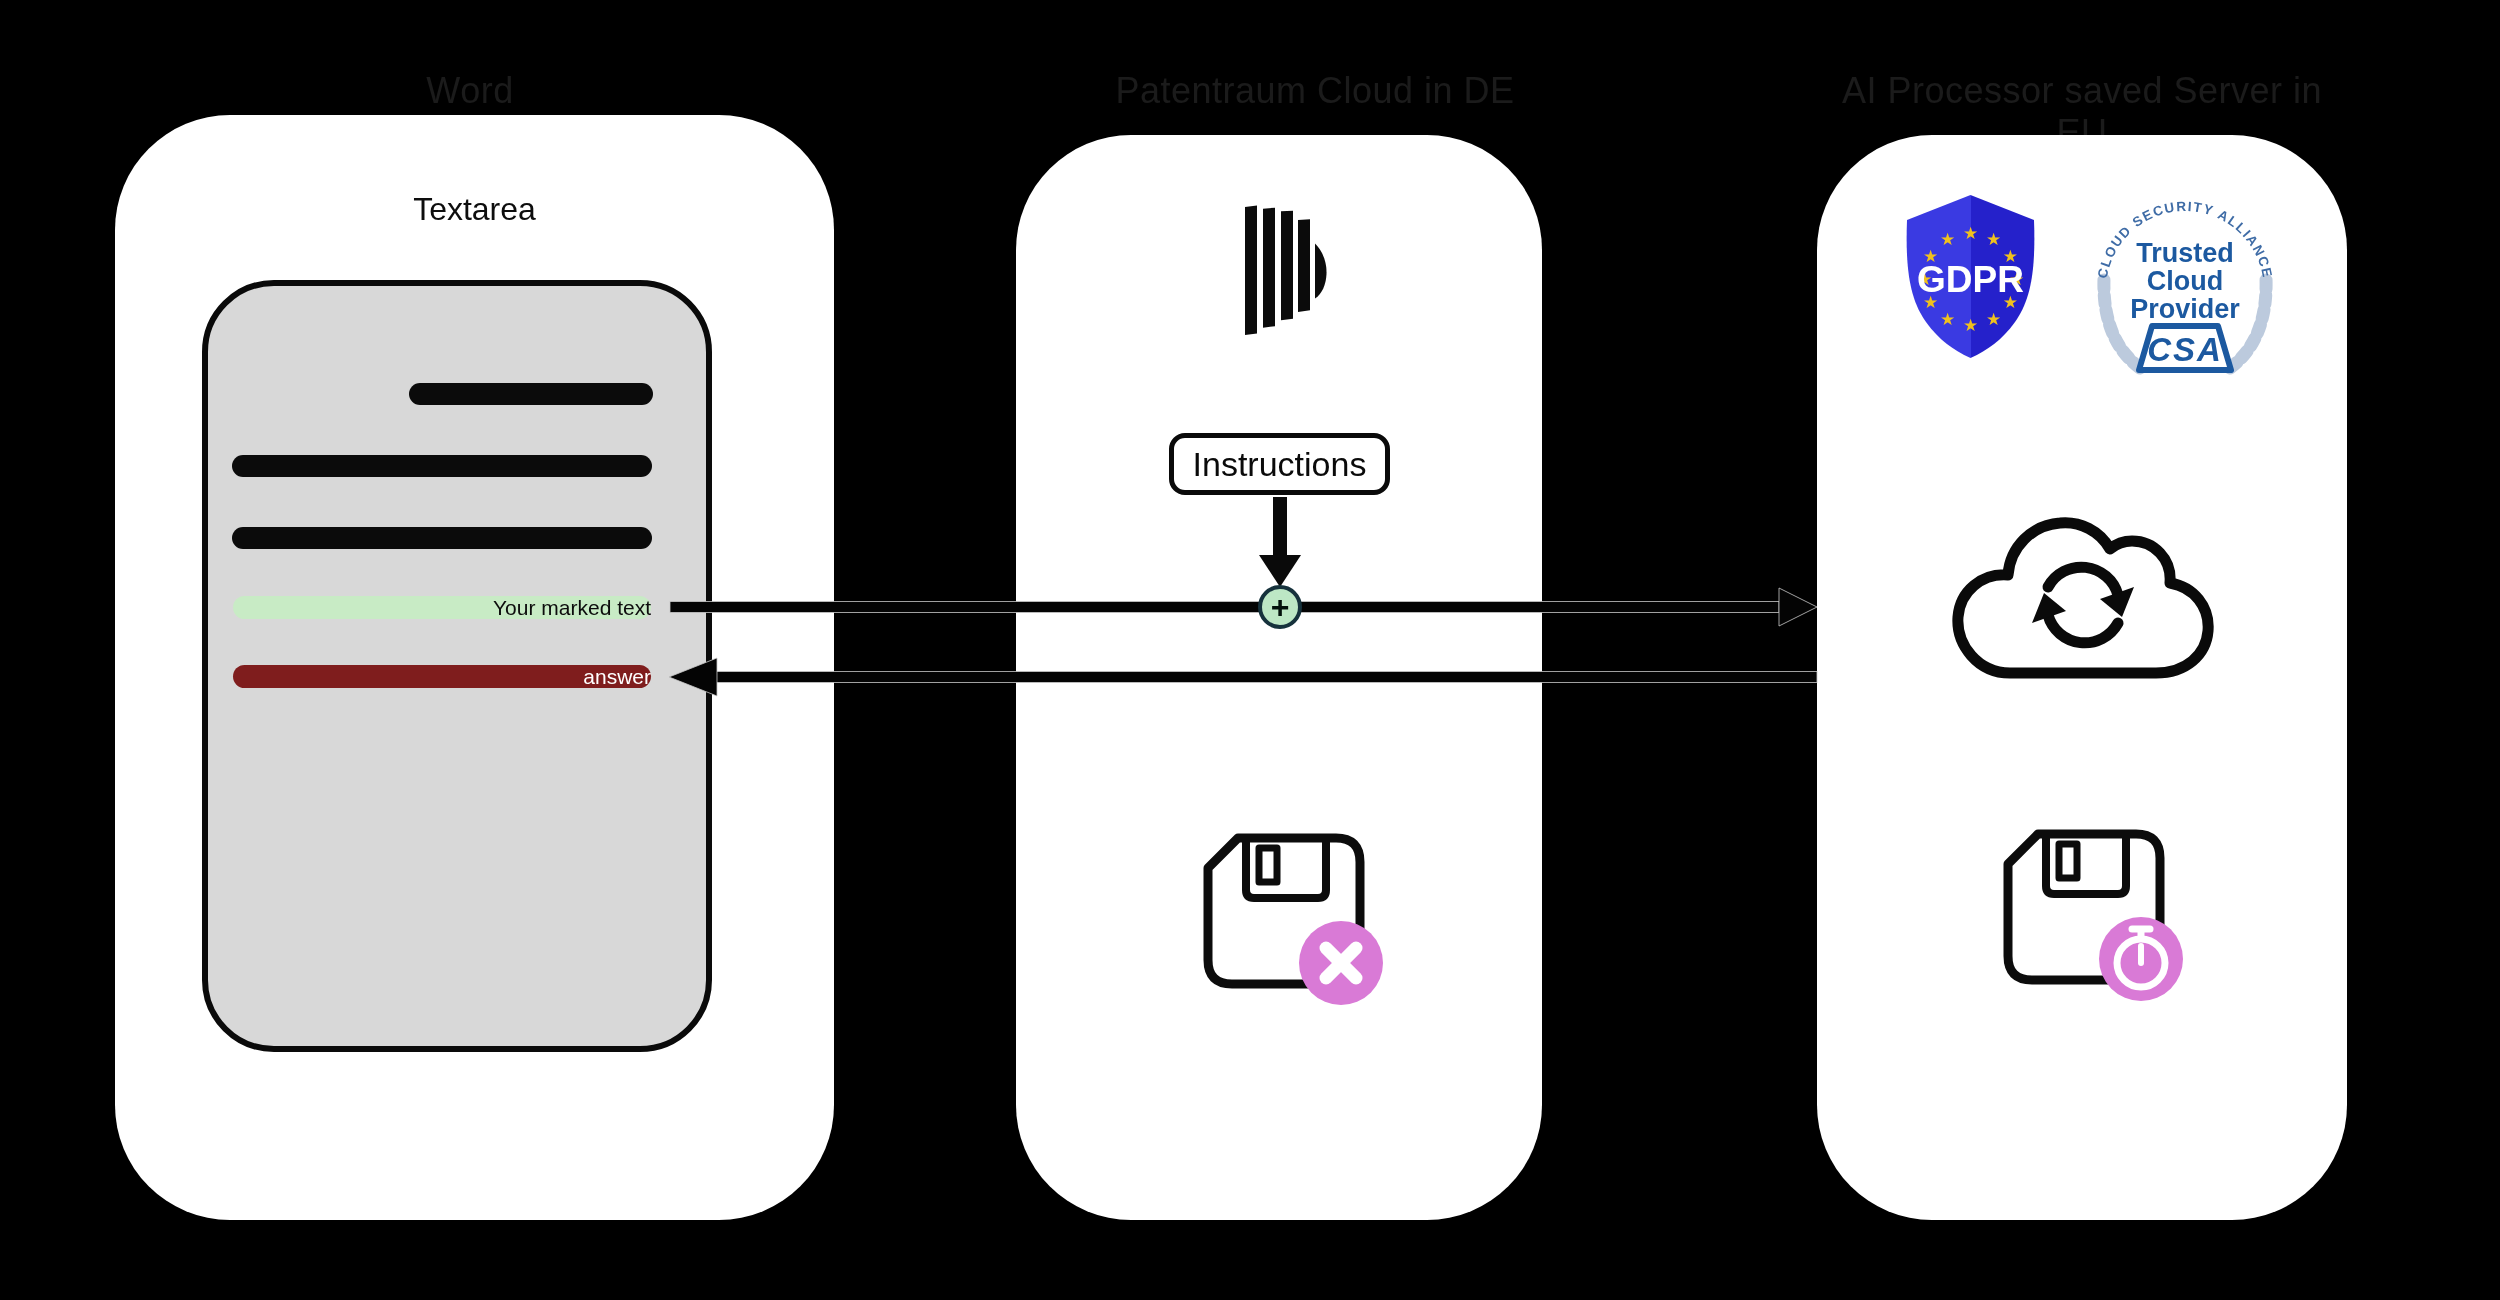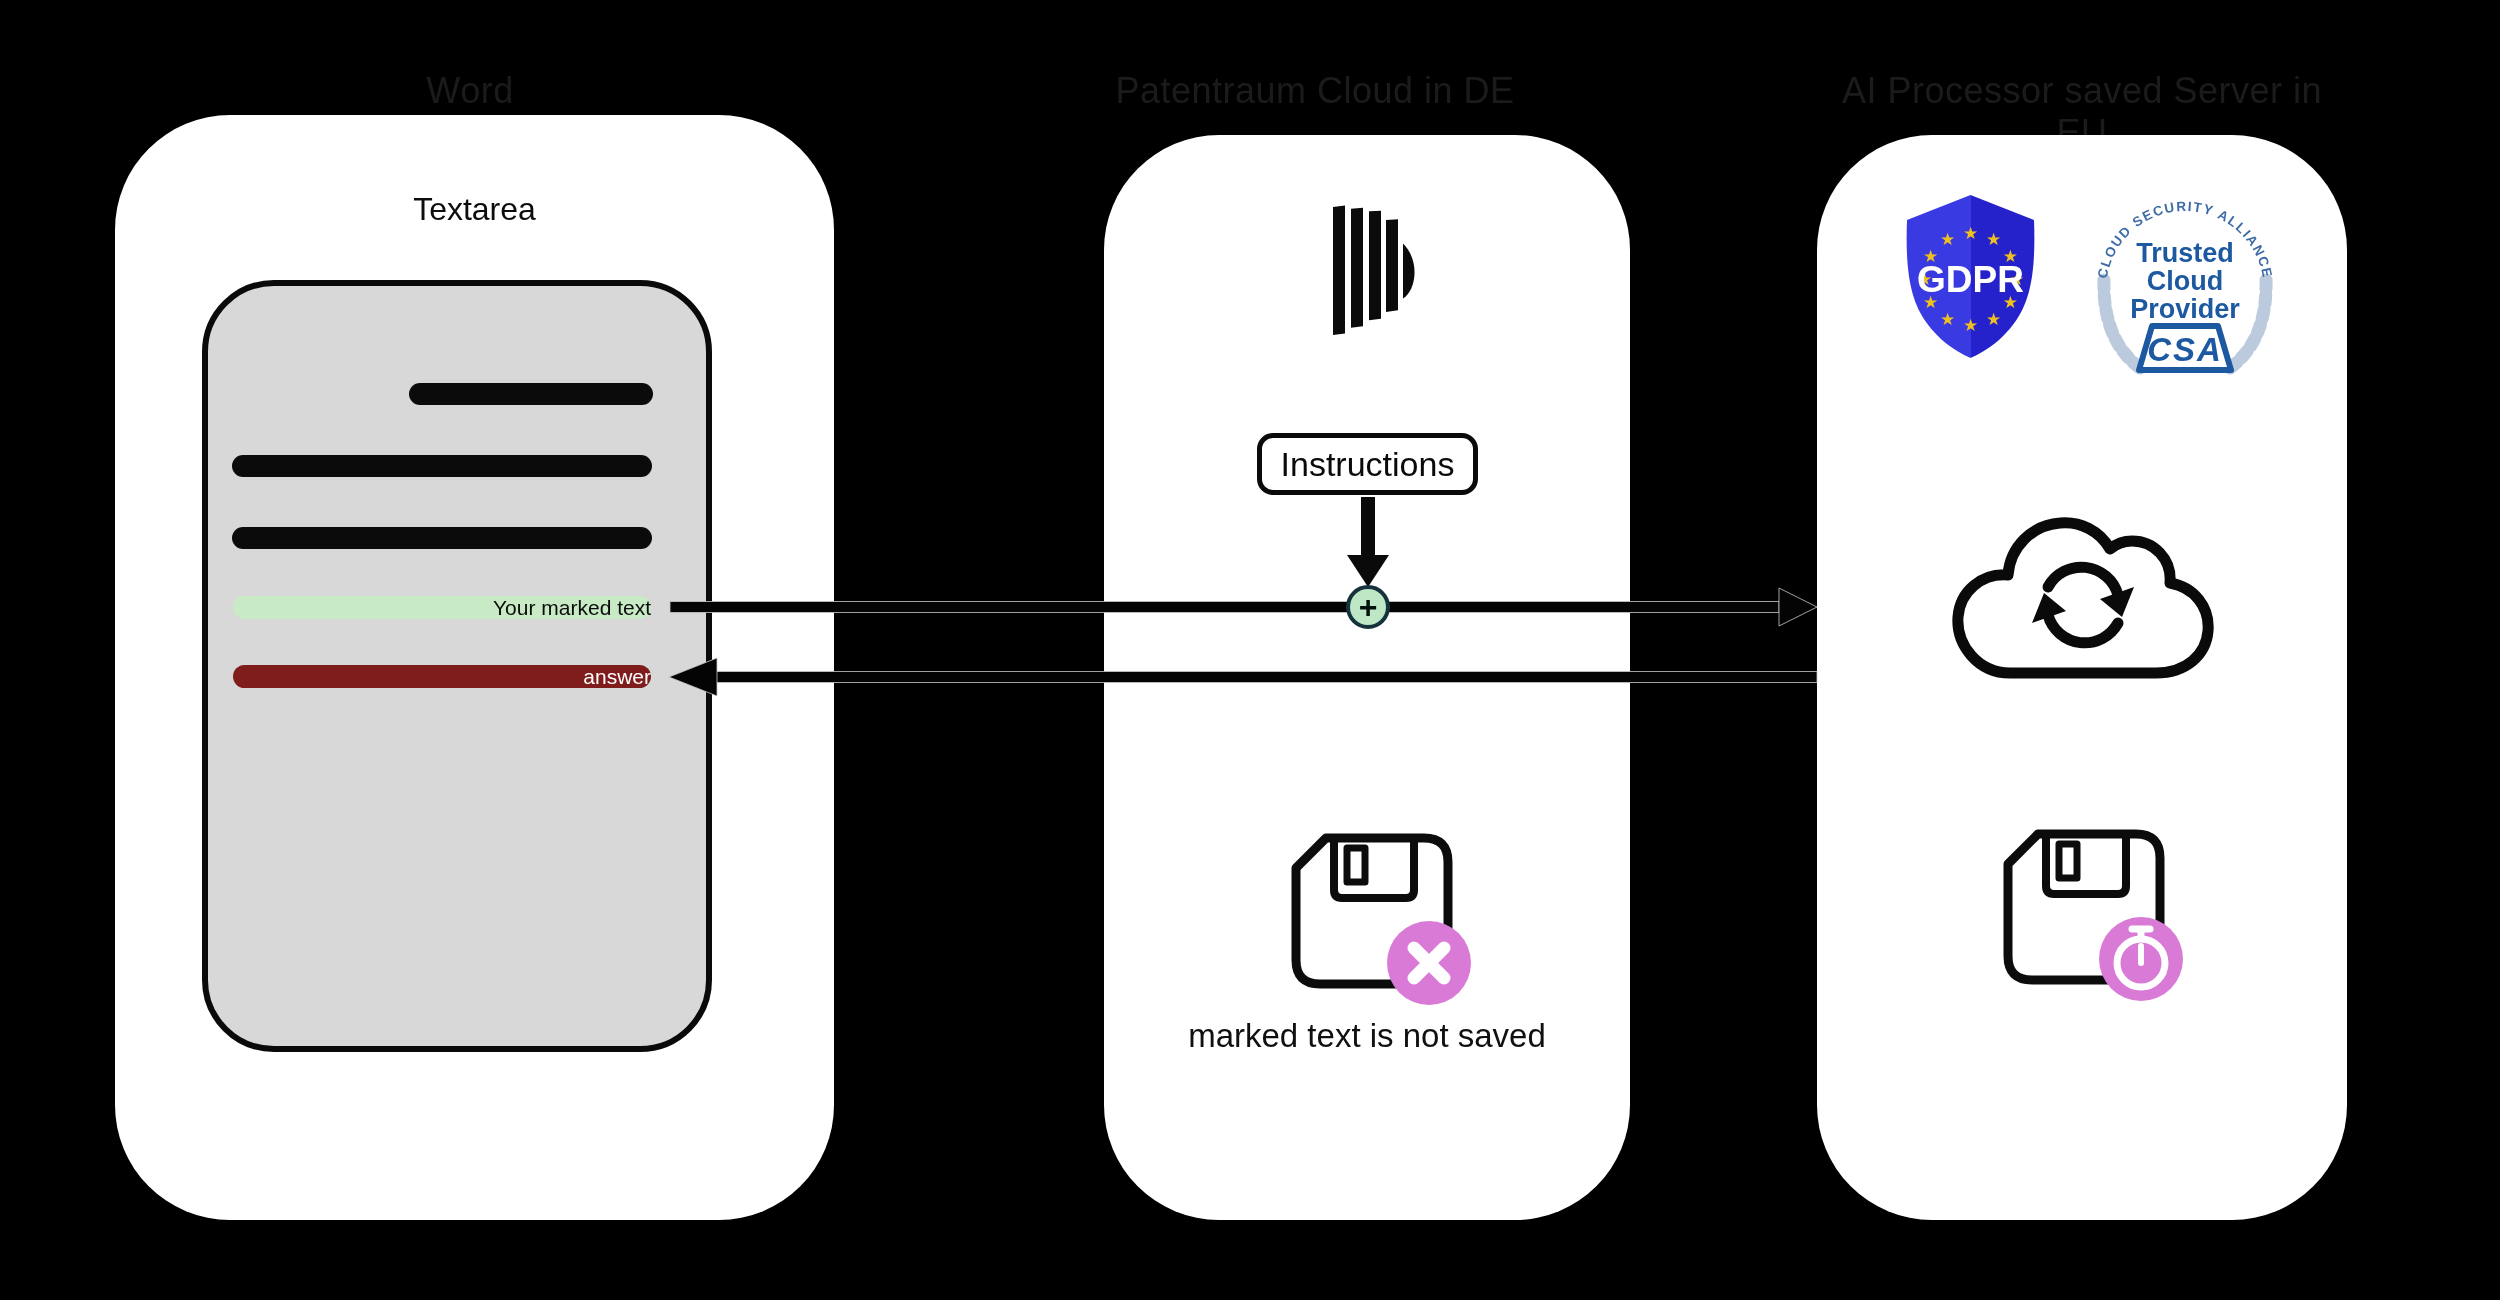--- a/index.html
+++ b/index.html
@@ -43,21 +43,21 @@
   <div class="card" style="left:115px;top:115px;width:710px;height:1105px;padding-left:9px;">
     <div class="textarea-label">Textarea</div>
     <div class="gray-box"></div>
     <div class="tbar" style="left:294px;top:268px;width:244px;"></div>
     <div class="tbar" style="left:117px;top:340px;width:420px;"></div>
     <div class="tbar" style="left:117px;top:412px;width:420px;"></div>
     <div class="pill" style="left:118px;top:481px;width:418px;background:#c8ebc5;color:#0c0c0c;">Your marked text</div>
     <div class="pill" style="left:118px;top:550px;width:418px;background:#7f1d1d;color:#ffffff;">answer</div>
   </div>
 
-  <div class="card" style="left:1104px;top:135px;width:526px;height:1085px;">
+  <div class="card" style="left:1016px;top:135px;width:526px;height:1085px;">
 
     <svg class="abs" style="left:226px;top:68px;" width="90" height="150" viewBox="0 0 90 150">
       <g fill="#0b0b0b" transform="skewY(2)">
         <path d="M3 4 L15 2 L15 130 L3 132 Z"></path>
         <path d="M21 5 L33 3.5 L33 122 L21 124 Z"></path>
         <path d="M39 7 L51 6 L51 114 L39 116 Z"></path>
         <path d="M56 15 L68 14 L68 105 L56 107 Z"></path>
         <path d="M73 38 C80.5 45 85 56 84.5 68 C84 79 80 88 73 93 Z"></path>
       </g>
     </svg>
@@ -78,21 +78,20 @@
         <path d="M44 6 V58 Q44 66 52 66 H116 Q124 66 124 58 V6" stroke-width="8"></path>
         <rect x="57" y="16" width="18" height="34" stroke-width="7"></rect>
       </g>
       <circle cx="139" cy="131" r="42" fill="#d97ad6"></circle>
       <g stroke="#ffffff" stroke-width="13" stroke-linecap="round">
         <line x1="124" y1="116" x2="154" y2="146"></line>
         <line x1="154" y1="116" x2="124" y2="146"></line>
       </g>
     </svg>
 
-    <div class="caption" style="top:883px;">marked text is not saved</div>
   </div>
 
   <div class="card" style="left:1817px;top:135px;width:530px;height:1085px;">
 
     <svg class="abs" style="left:86px;top:60px;" width="135" height="163" viewBox="0 0 135 163">
       <defs>
         <linearGradient id="gdprG" x1="0" y1="0" x2="1" y2="0">
           <stop offset="0" stop-color="#3a3ae2"></stop>
             <stop offset="0.5" stop-color="#3a3ae2"></stop>
           <stop offset="0.5" stop-color="#2521cb"></stop>

